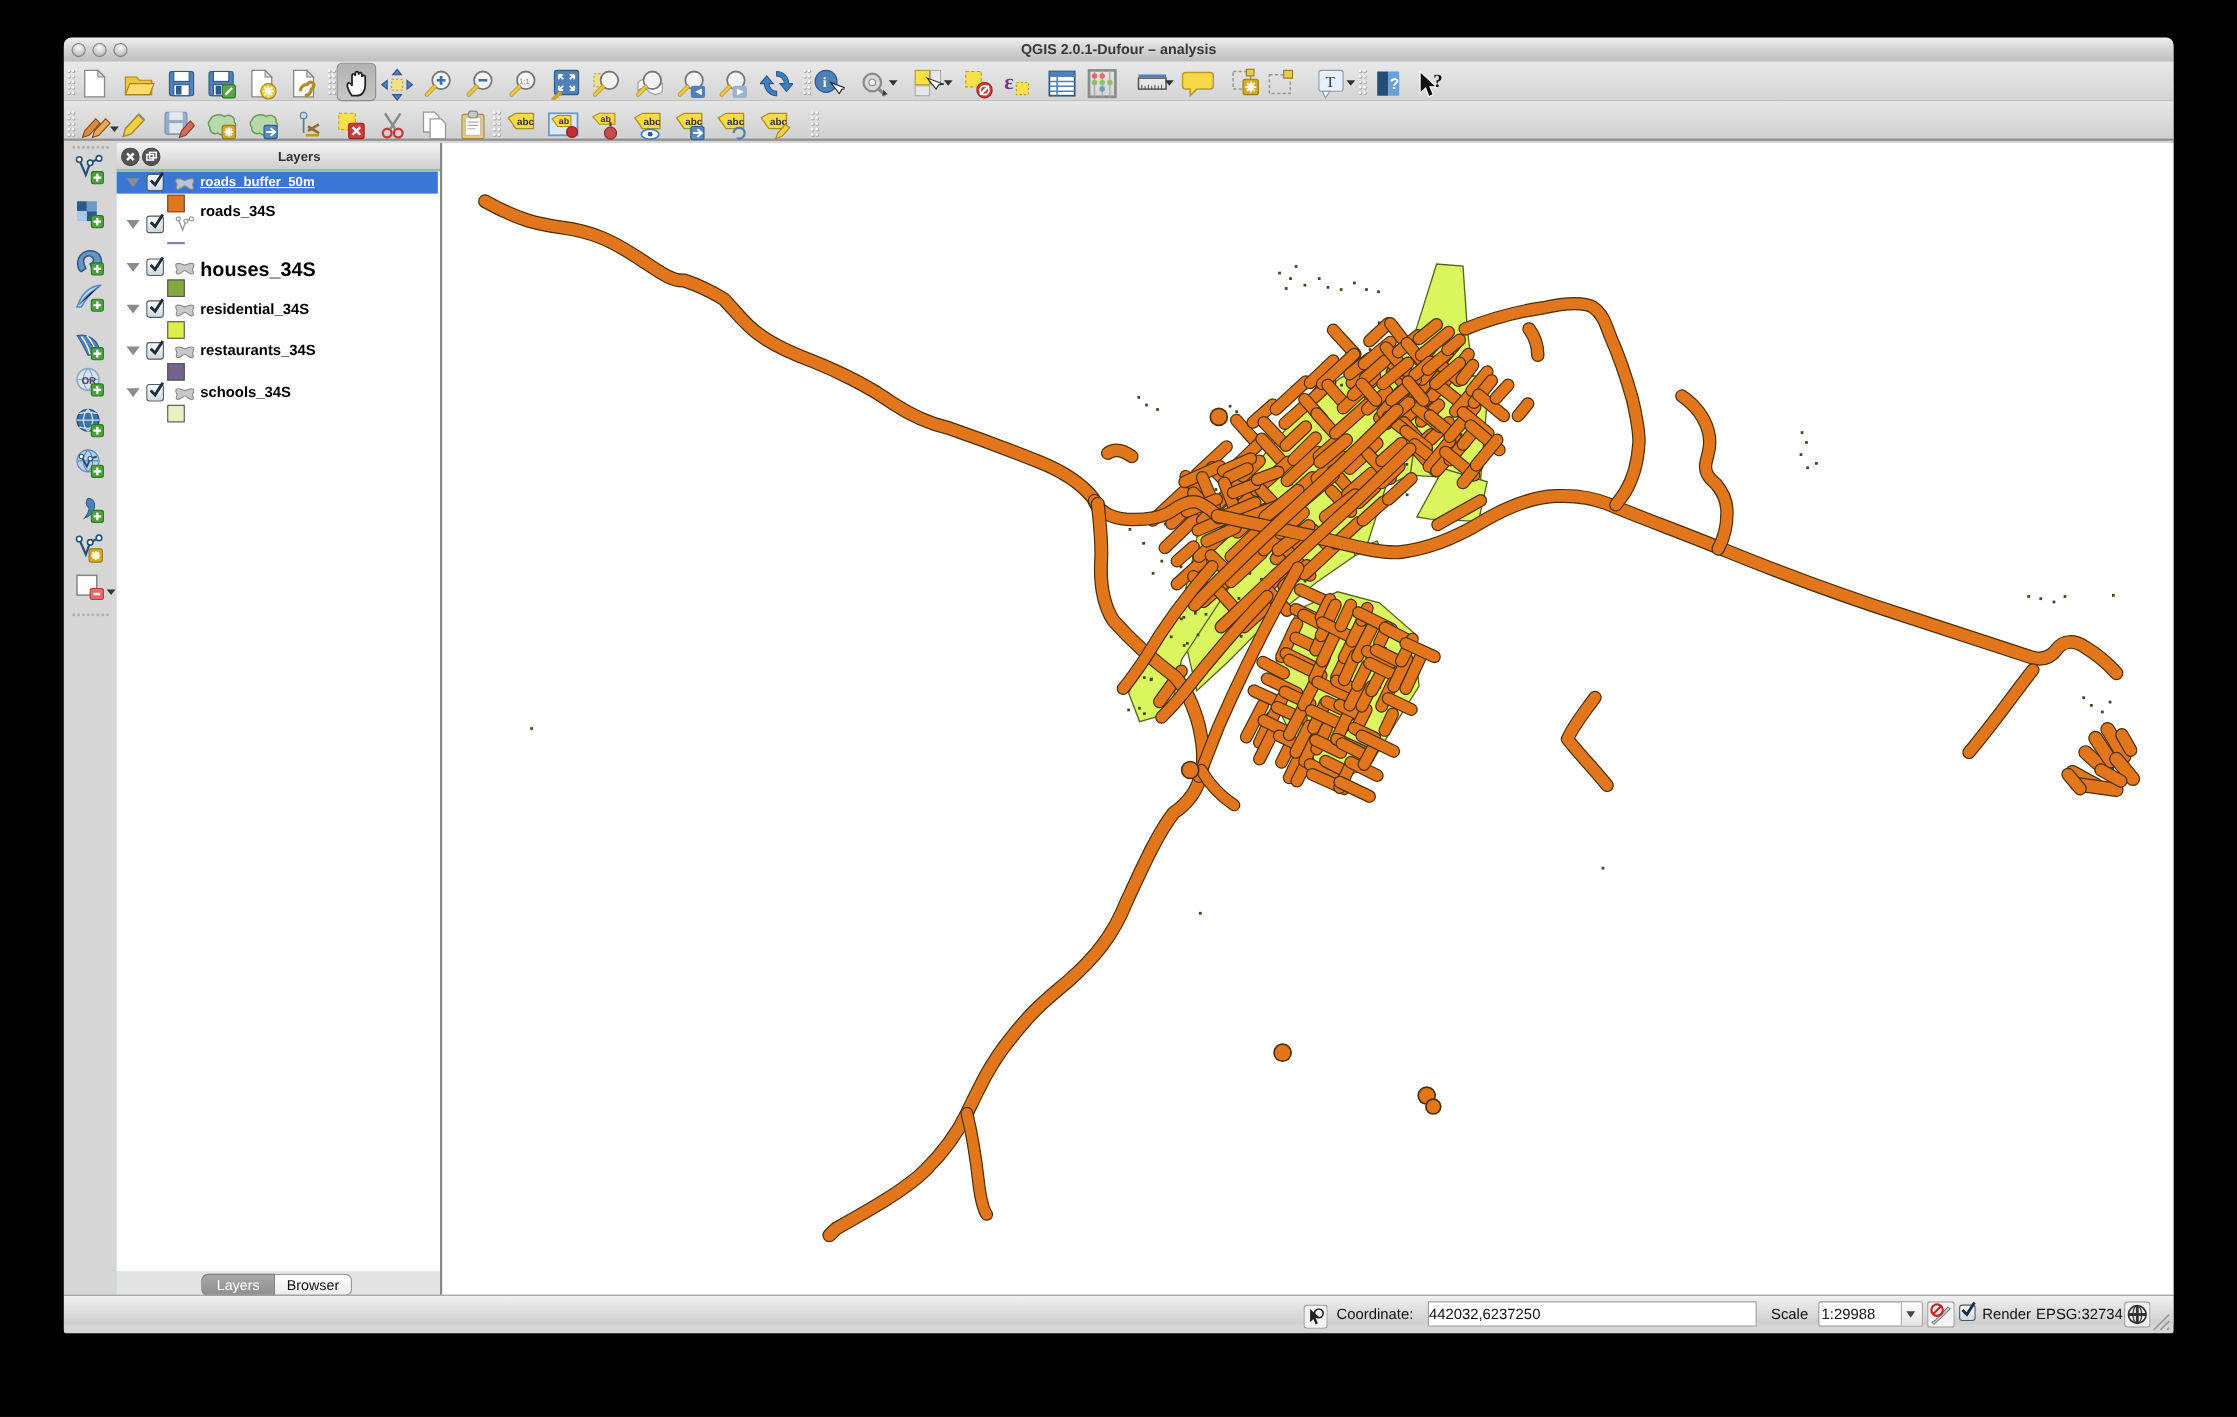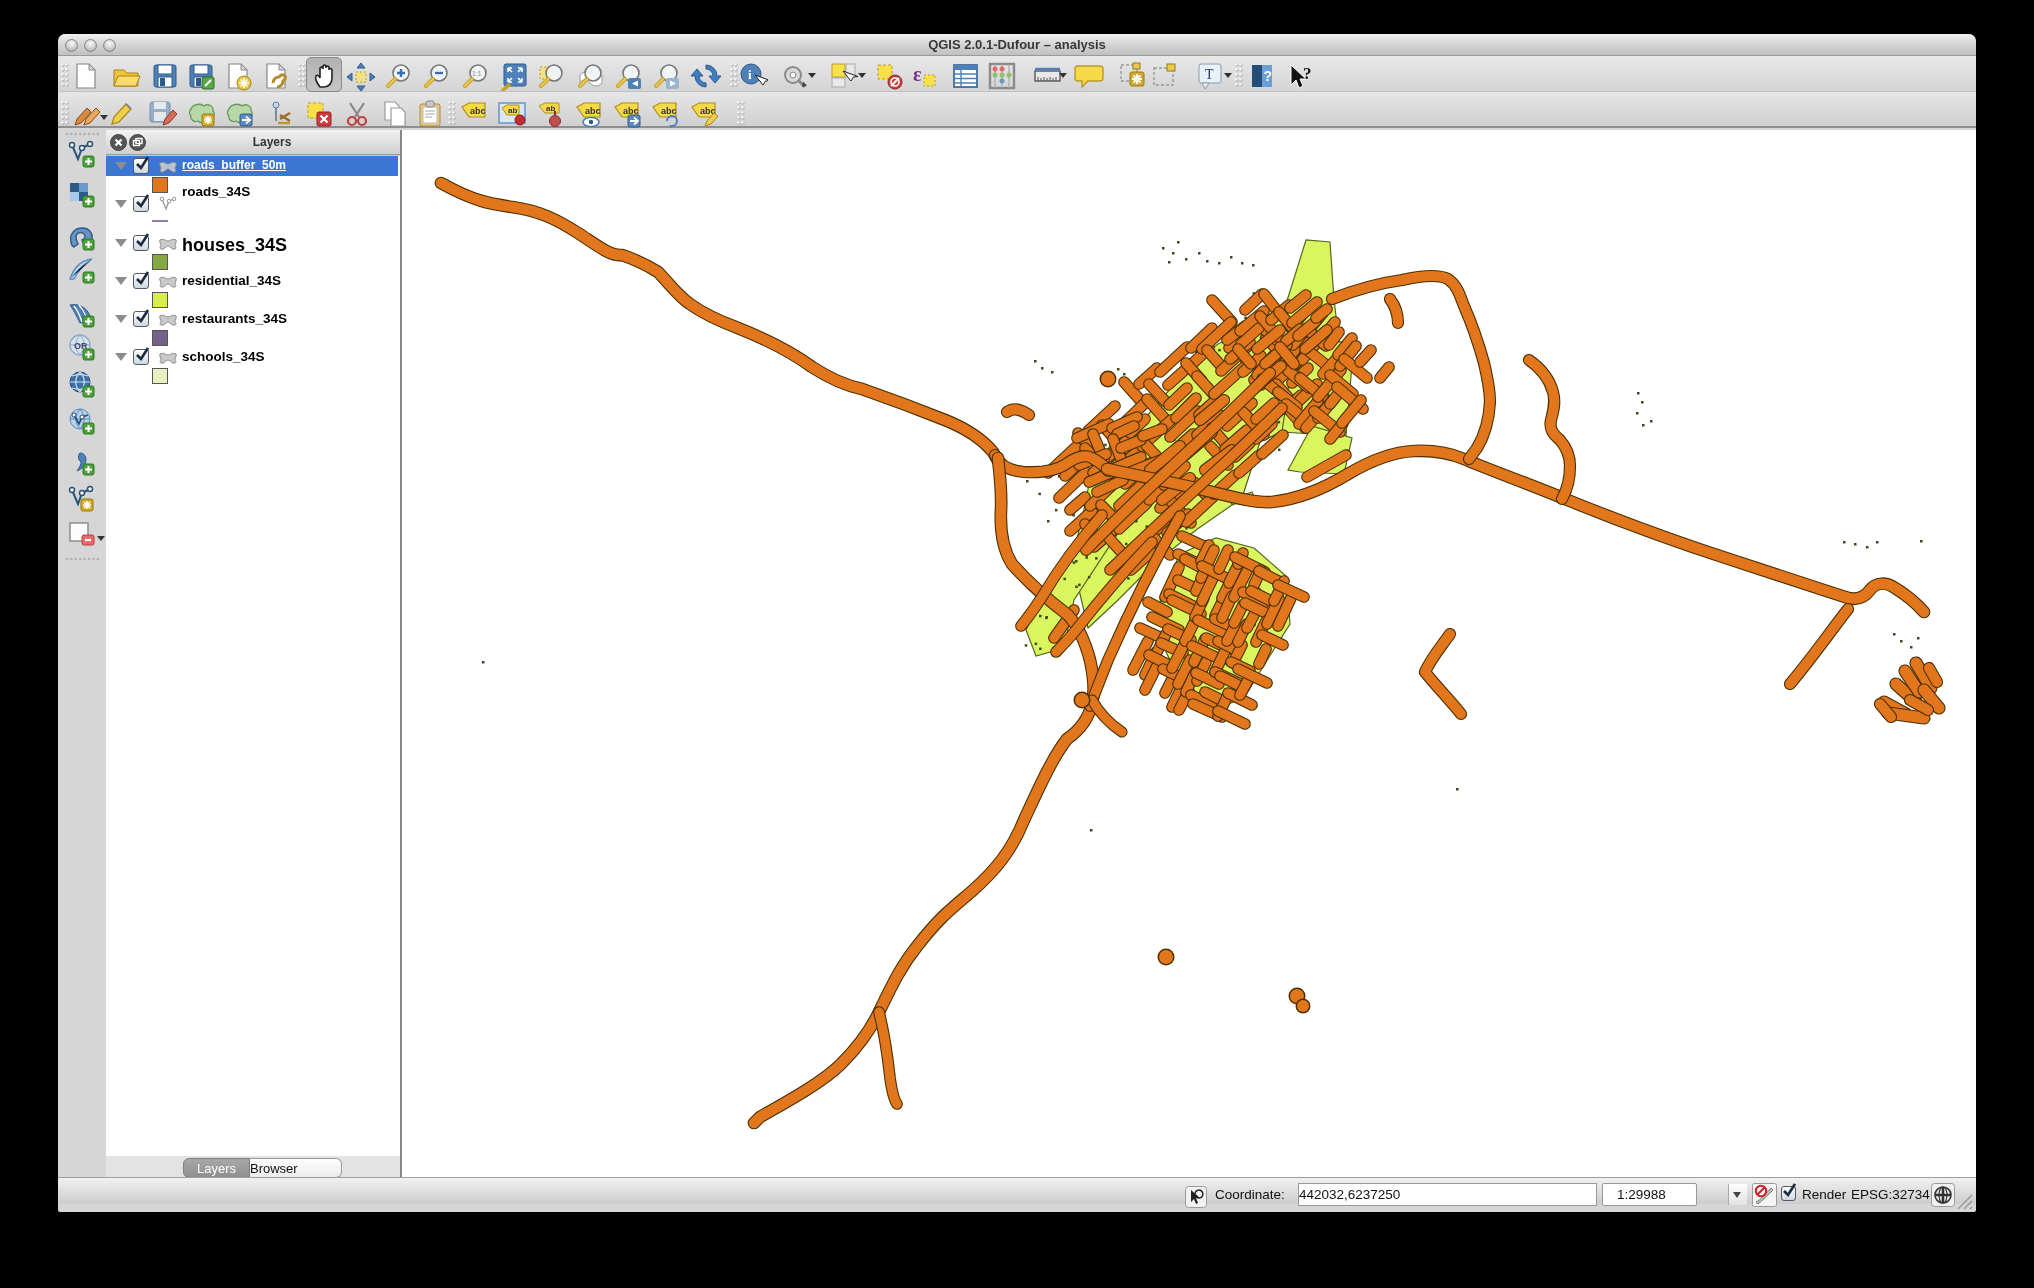--- a/index.html
+++ b/index.html
@@ -105,21 +105,21 @@
           <path d="M2,4 C5,2 8,5 10,5 C12,5 15,2 18,4 C19,6 17,8 17,9 C17,10 19,12 17,13 C14,14 12,10 10,10 C8,10 6,14 3,13 C1,12 3,10 3,9 C3,8 1,6 2,4Z" fill="#c9c9c9" stroke="#8a8a8a" stroke-width="1"></path>
         </svg>
 <div class="abs" style="left:76px;top:193px;font-size:13.5px;font-weight:bold;color:#000">schools_34S</div>
 <div class="abs" style="left:46px;top:212px;width:16px;height:16px;background:#e9efbf;border:1px solid #555"></div>
   </div>
 
   <div class="abs" style="left:0;top:1026px;width:294px;height:21px;background:#e3e3e3">
 
     <div class="abs" style="left:77px;top:2px;width:67px;height:20px;background:linear-gradient(#a8a8a8,#8f8f8f);border:1px solid #7e7e7e;border-radius:6px 0 0 6px;color:#fff;font-size:13px;text-align:center;line-height:19px">Layers</div>
 
-    <div class="abs" style="left:144px;top:2px;width:92px;height:20px;background:linear-gradient(#fdfdfd,#ececec);border:1px solid #9a9a9a;border-left:none;border-radius:0 6px 6px 0;color:#111;font-size:13px;line-height:19px">Browser</div>
+    <div class="abs" style="left:144px;top:2px;width:70px;height:20px;background:linear-gradient(#fdfdfd,#ececec);border:1px solid #9a9a9a;border-left:none;border-radius:0 6px 6px 0;color:#111;font-size:13px;text-align:center;line-height:19px">Browser</div>
   </div>
 </div>
 
 <div class="abs" style="left:342px;top:96px;width:1576px;height:1047px;background:#fff;border-left:2px solid #878787">
 <svg width="1574" height="1047" viewBox="402 130 1574 1047">
 
 <g>
           <polygon points="1072,560 1085,505 1092,468 1112,444 1142,422 1164,396 1190,366 1218,344 1252,326 1286,304 1306,240 1330,242 1334,300 1340,348 1302,388 1306,420 1260,442 1242,498 1196,530 1152,566 1116,602 1088,628" fill="#daf55e" stroke="#55661e" stroke-width="1.2"></polygon>
 <polygon points="1104,516 1120,530 1074,600 1064,648 1036,656 1026,630 1052,574 1086,530" fill="#daf55e" stroke="#55661e" stroke-width="1.2"></polygon>
 <polygon points="1282,432 1294,348 1354,340 1346,436" fill="#daf55e" stroke="#55661e" stroke-width="1.2"></polygon>
@@ -820,21 +820,21 @@
 
 <div class="abs" style="left:0;top:1143px;width:1918px;height:27px;background:linear-gradient(#f1f1f1,#cdcdcd);border-top:1px solid #9c9c9c;font-size:13px;color:#111">
 <svg class="abs" style="left:1127px;top:8px" width="22" height="22">
         <rect x="0.5" y="0.5" width="21" height="21" rx="3" fill="#f2f2f2" stroke="#9a9a9a"></rect>
         <path d="M6,4 L6,16 L9,13 L11,18 L13,17 L11,12 L15,12 Z" fill="#222"></path>
         <path d="M14,4 a4,4 0 1 1 -0.1,0" fill="none" stroke="#222" stroke-width="1.5"></path>
       </svg>
 <div class="abs" style="left:1157px;top:9px;font-size:13.5px">Coordinate:</div>
 <div class="abs" style="left:1240px;top:5px;width:299px;height:23px;background:#fff;border:1px solid #989898;font-size:13.5px;text-align:left;line-height:22px">442032,6237250</div>
 <div class="abs" style="left:1552px;top:9px;font-size:13.5px">Scale</div>
-<div class="abs" style="left:1544px;top:5px;width:95px;height:23px;background:#fff;border:1px solid #989898;border-radius:2px;font-size:13.5px;line-height:21px;padding-left:14px">1:29988</div>
+<div class="abs" style="left:1595px;top:5px;width:95px;height:23px;background:#fff;border:1px solid #989898;border-radius:2px;font-size:13.5px;line-height:21px;padding-left:2px">1:29988</div>
 <div class="abs" style="left:1670px;top:6px;width:19px;height:21px;background:linear-gradient(#fdfdfd,#e3e3e3);border-left:1px solid #aaa"></div>
 <div class="abs" style="left:1675px;top:14px;width:0;height:0;border-left:4.5px solid transparent;border-right:4.5px solid transparent;border-top:6px solid #444"></div>
 <svg class="abs" style="left:1694px;top:5px" width="25" height="24">
         <rect x="0.5" y="0.5" width="24" height="23" rx="2" fill="#f4f4f4" stroke="#9a9a9a"></rect>
         <path d="M4,19 C9,17 14,10 19,5 L21,7 C16,12 11,17 6,21 Z" fill="#b9bec4" stroke="#666" stroke-width="0.8"></path>
         <circle cx="9" cy="8" r="5.2" fill="none" stroke="#cc2222" stroke-width="2"></circle>
         <path d="M5.5,11.5 L12.5,4.5" stroke="#cc2222" stroke-width="2"></path>
       </svg>
 <div class="abs" style="left:1723px;top:8px;width:15px;height:15px;border:1.5px solid #4e5a66;border-radius:3px;background:linear-gradient(#fefefe,#cfd7de)"></div>
 <svg class="abs" style="left:1722px;top:3px" width="20" height="20">

